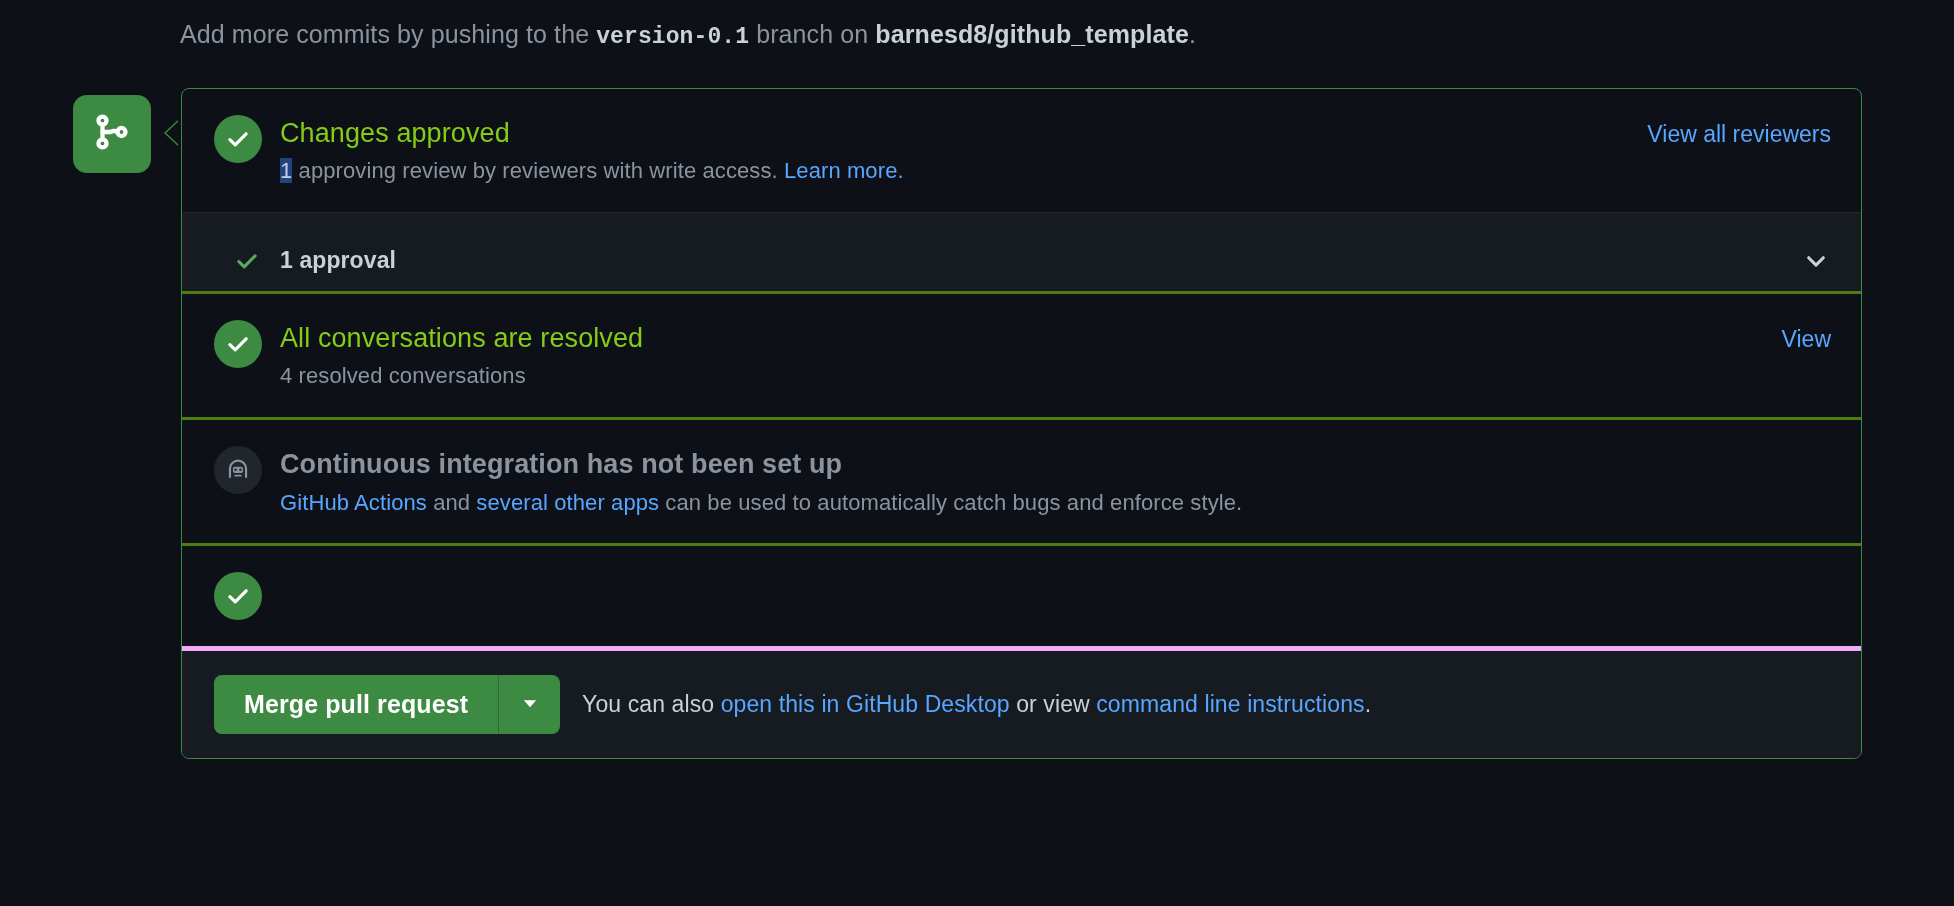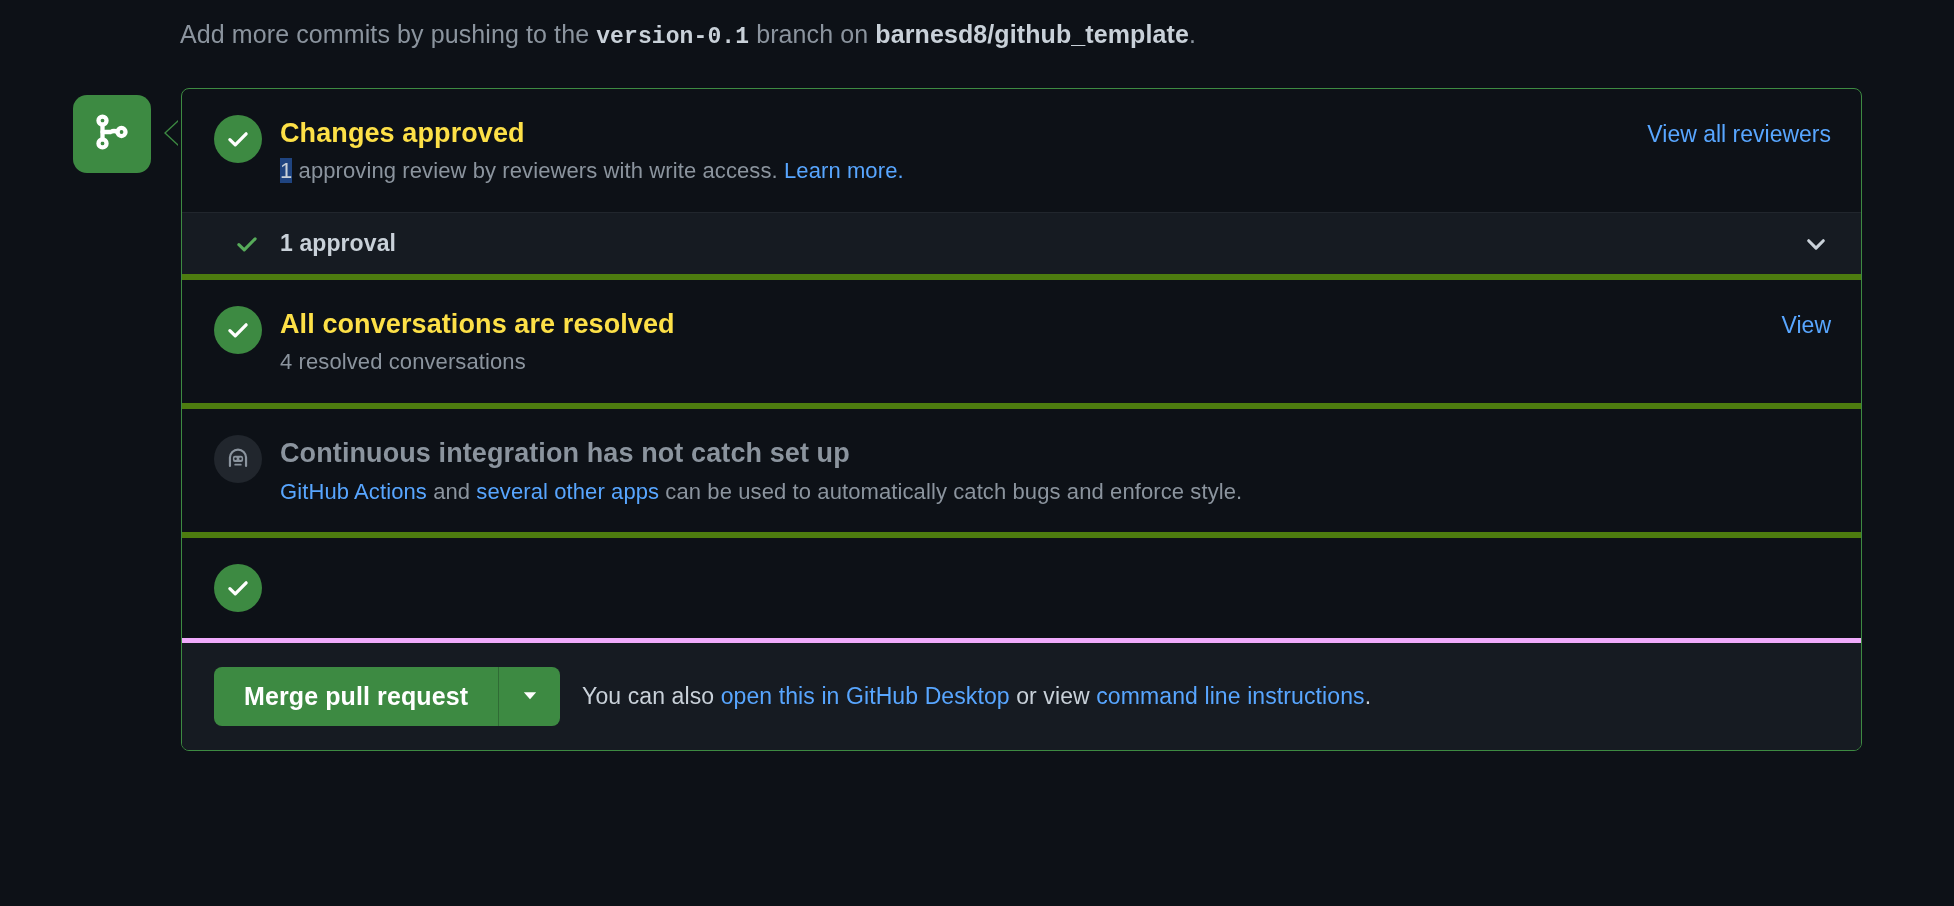--- a/index.html
+++ b/index.html
@@ -79,21 +79,21 @@
   .notch-fill {
     left: 166px;
     border-right-color: #0d1117;
   }
 
   .section {
     position: relative;
     display: flex;
     align-items: flex-start;
     padding: 26px 30px 26px 32px;
-    border-top: 6px solid #4d7c0f;
+    border-top: 3px solid #4d7c0f;
   }
   .section:first-child { border-top: none; }
 
   .sec-icon {
     flex: 0 0 auto;
     width: 48px;
     height: 48px;
     margin-right: 18px;
     display: flex;
     align-items: center;
@@ -109,22 +109,22 @@
     width: 48px; height: 48px;
     border-radius: 50%;
     background: #21262d;
     display: flex; align-items: center; justify-content: center;
   }
 
   .sec-body { flex: 1 1 auto; min-width: 0; padding-top: 2px; }
 
   .sec-title {
     font-size: 27px;
-    font-weight: bold;
-    color: #fde047;
+    font-weight: normal;
+    color: #84cc16;
     line-height: 1.2;
     letter-spacing: 0.1px;
   }
   .sec-title.muted { color: #8b949e; font-weight: bold; }
 
   .sec-sub {
     margin-top: 7px;
     font-size: 22px;
     color: #8b949e;
     line-height: 1.35;
@@ -141,21 +141,21 @@
     padding-top: 6px;
     font-size: 23px;
   }
 
   
   .approval-row {
     display: flex;
     align-items: center;
     background: #161b22;
     border-top: 1px solid #21262d;
-    padding: 17px 30px 17px 52px;
+    padding: 34px 30px 17px 52px;
   }
   .approval-check { width: 30px; margin-right: 16px; display: flex; align-items: center; }
   .approval-label {
     font-size: 23px;
     font-weight: bold;
     color: #c9d1d9;
     flex: 1 1 auto;
     letter-spacing: 0.1px;
   }
   .chevron { width: 30px; display: flex; align-items: center; justify-content: center; cursor: pointer; }
@@ -282,21 +282,21 @@
           <svg width="28" height="28" viewBox="0 0 16 16" fill="none" stroke="#8b949e" stroke-width="1.25" stroke-linecap="round" stroke-linejoin="round">
             <path d="M3.4 12 V7.2 a4.6 4.6 0 0 1 9.2 0 V12"></path>
             <rect x="5.1" y="6.2" width="5.8" height="3.5" rx="1.1" fill="#8b949e" stroke="none"></rect>
             <circle cx="6.6" cy="7.9" r="0.72" fill="#21262d" stroke="none"></circle>
             <circle cx="9.4" cy="7.9" r="0.72" fill="#21262d" stroke="none"></circle>
             <rect x="5.9" y="10.7" width="4.2" height="1.05" rx="0.5" fill="#8b949e" stroke="none"></rect>
           </svg>
         </span>
       </div>
       <div class="sec-body">
-        <div class="sec-title muted">Continuous integration has not catch set up</div>
+        <div class="sec-title muted">Continuous integration has not been set up</div>
         <div class="sec-sub"><a class="link">GitHub Actions</a><span> and </span><a class="link">several other apps</a><span> can be used to automatically catch bugs and enforce style.</span></div>
       </div>
     </div>
 
     <div class="section">
       <div class="sec-icon">
         <span class="circle-check">
           <svg width="26" height="26" viewBox="0 0 16 16" fill="none" stroke="#ffffff" stroke-width="2" stroke-linecap="round" stroke-linejoin="round">
             <path d="M3 8.4 L6.3 11.6 L13 4.8"></path>
           </svg>

